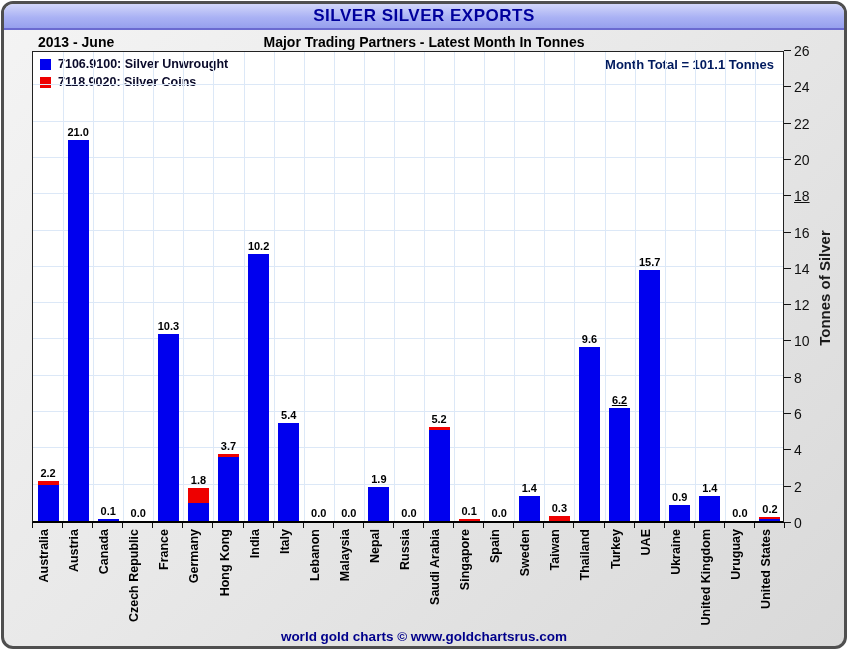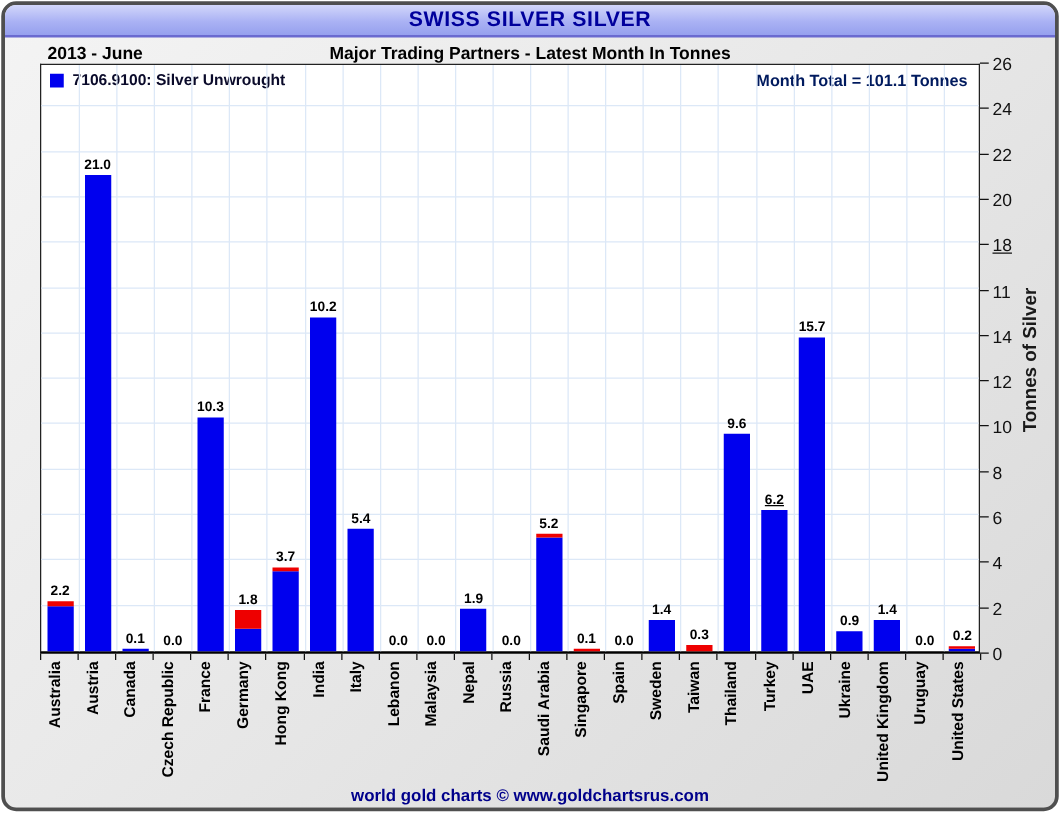--- a/index.html
+++ b/index.html
@@ -46,31 +46,35 @@
     font-size:15px; font-weight:bold; color:#1a1a1a;
   }
   #footer { position:absolute; left:0; top:625px; width:100%; text-align:center;
     font-size:13.5px; font-weight:bold; color:#00008b; }
 </style>
 </head>
 <body>
 
 <div id="window">
   <div id="titlebar">
-    <span class="t">SWISS SILVER SILVER</span>
+    <span class="t">SILVER SILVER EXPORTS</span>
   </div>
 
   <div id="date-label">2013 - June</div>
   <div id="subtitle">Major Trading Partners - Latest Month In Tonnes</div>
 
   <div id="plot">
     <div id="legend">
       <div class="leg-row">
         <span class="leg-swatch" style="background:#0000ee"></span>
         <span class="leg-label">7106.9100: Silver Unwrought</span>
+      </div>
+      <div class="leg-row">
+        <span class="leg-swatch" style="background:#ee0000"></span>
+        <span class="leg-label">7118.9020: Silver Coins</span>
       </div>
     </div>
     <div id="month-total">Month Total = 101.1 Tonnes</div>
   <div class="hgrid" style="bottom: 36.3077px;"></div>
       <div class="hgrid" style="bottom: 72.6154px;"></div>
       <div class="hgrid" style="bottom: 108.923px;"></div>
       <div class="hgrid" style="bottom: 145.231px;"></div>
       <div class="hgrid" style="bottom: 181.538px;"></div>
       <div class="hgrid" style="bottom: 217.846px;"></div>
       <div class="hgrid" style="bottom: 254.154px;"></div>
@@ -217,21 +221,21 @@
     <div class="ytick-label" style="top: 402.077px;">6</div>
     <div class="ytick-mark" style="top: 372.769px;"></div>
     <div class="ytick-label" style="top: 365.769px;">8</div>
     <div class="ytick-mark" style="top: 336.462px;"></div>
     <div class="ytick-label" style="top: 329.462px;">10</div>
     <div class="ytick-mark" style="top: 300.154px;"></div>
     <div class="ytick-label" style="top: 293.154px;">12</div>
     <div class="ytick-mark" style="top: 263.846px;"></div>
     <div class="ytick-label" style="top: 256.846px;">14</div>
     <div class="ytick-mark" style="top: 227.538px;"></div>
-    <div class="ytick-label" style="top: 220.538px;">11</div>
+    <div class="ytick-label" style="top: 220.538px;">16</div>
     <div class="ytick-mark" style="top: 191.231px;"></div>
     <div class="ytick-label" style="top: 184.231px; text-decoration: underline;">18</div>
     <div class="ytick-mark" style="top: 154.923px;"></div>
     <div class="ytick-label" style="top: 147.923px;">20</div>
     <div class="ytick-mark" style="top: 118.615px;"></div>
     <div class="ytick-label" style="top: 111.615px;">22</div>
     <div class="ytick-mark" style="top: 82.3077px;"></div>
     <div class="ytick-label" style="top: 75.3077px;">24</div>
     <div class="ytick-mark" style="top: 46px;"></div>
     <div class="ytick-label" style="top: 39px;">26</div>

